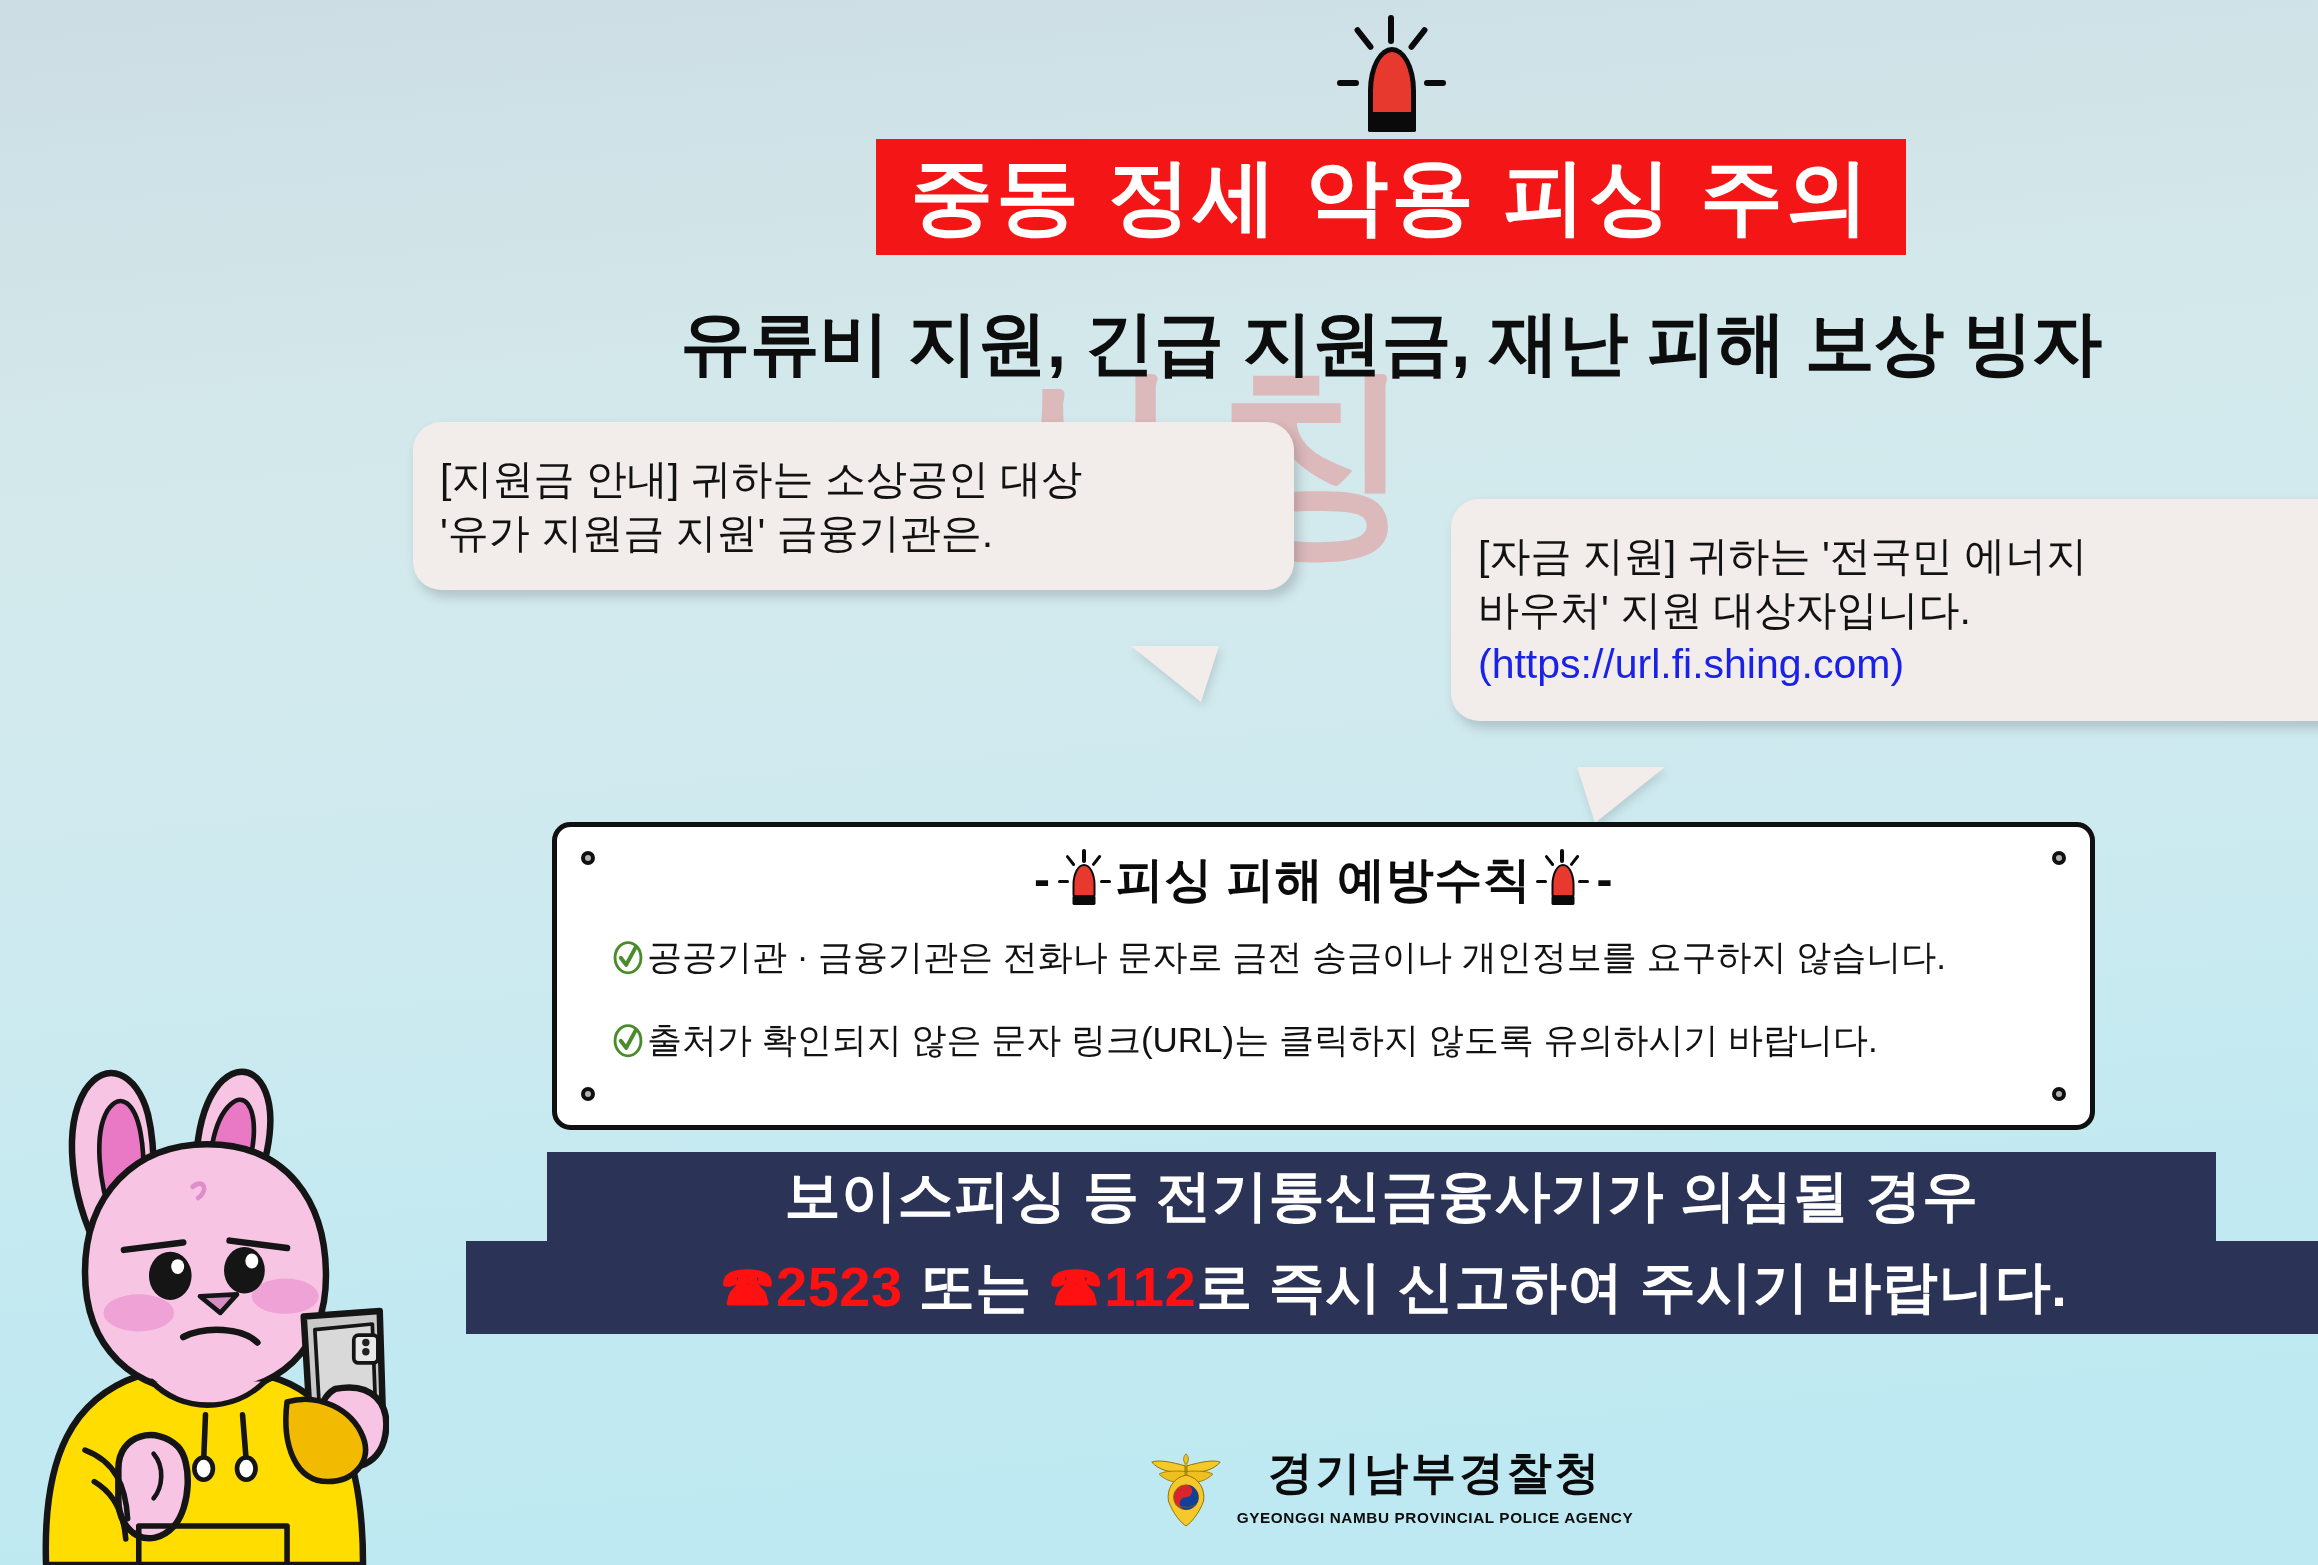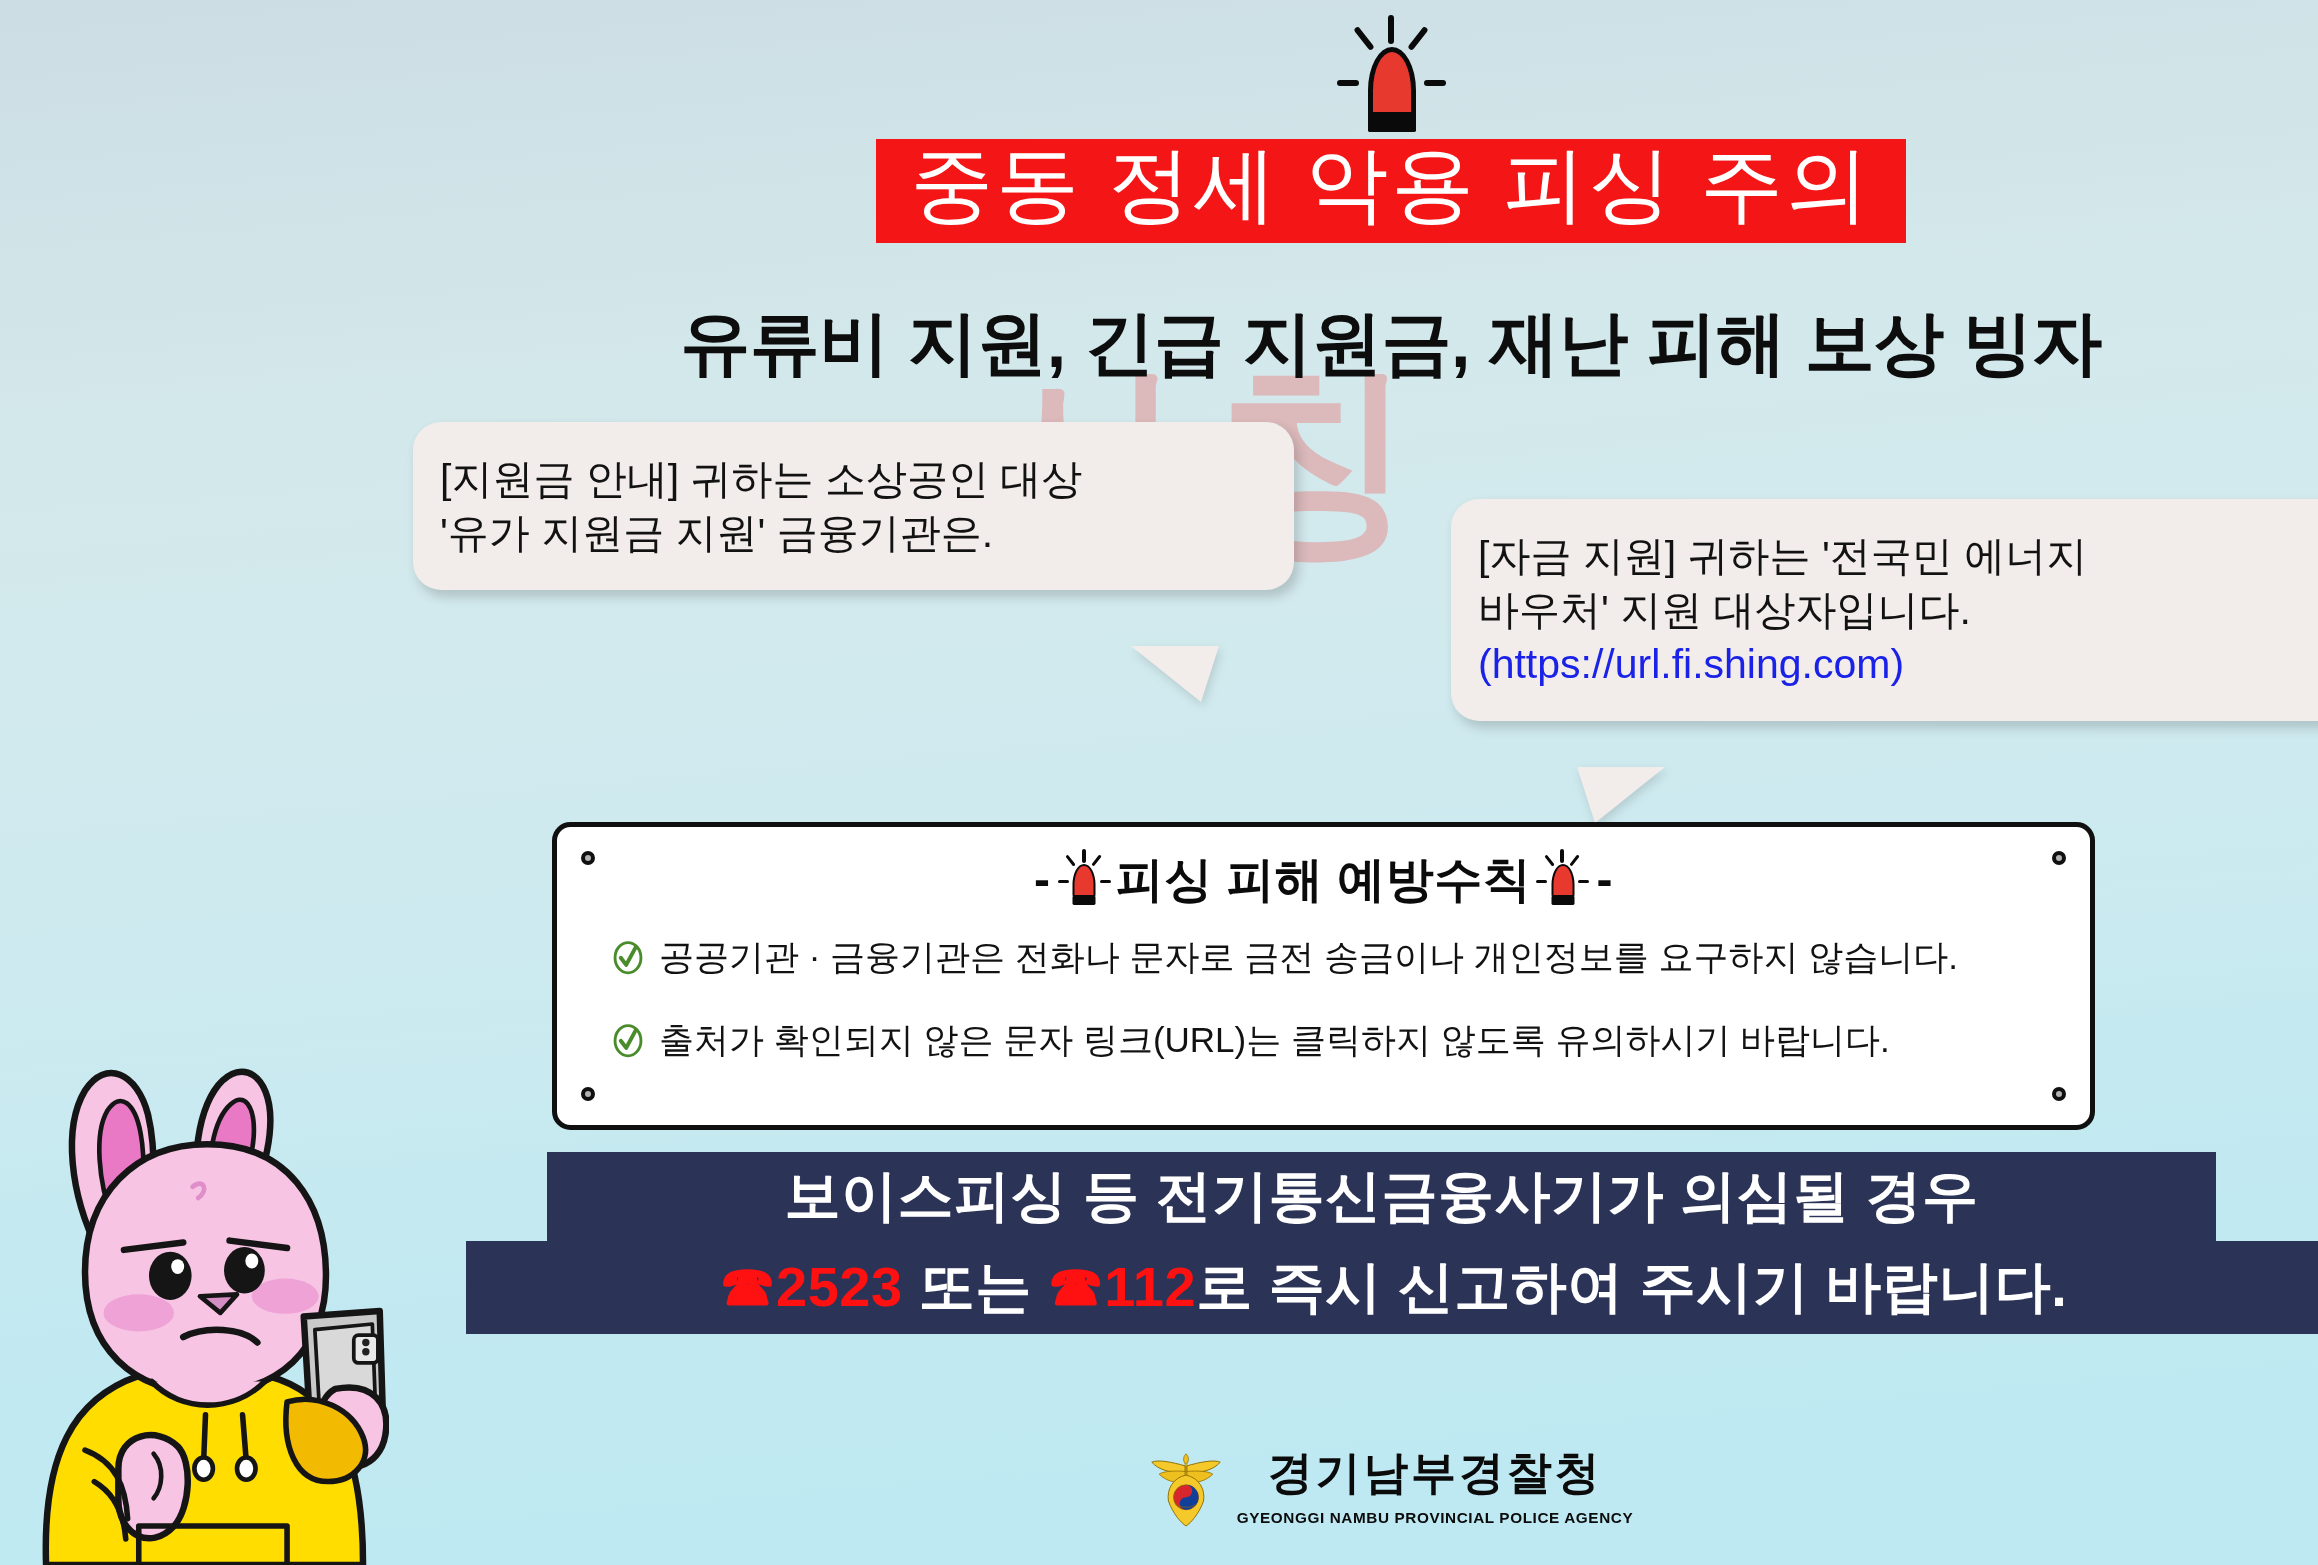--- a/index.html
+++ b/index.html
@@ -51,23 +51,23 @@
   
   #title-block {
     position: absolute; left: 0; right: 0; top: 139px;
     text-align: center; z-index: 5;
   }
   #title-bar {
     display: inline-block;
     background: #f41616;
     color: #ffffff;
     font-size: 83px;
-    font-weight: 400;
+    font-weight: 700;
     line-height: 1.06;
-    padding: 2px 34px 14px 34px;
+    padding: 14px 34px 14px 34px;
     letter-spacing: 2.8px;
     white-space: nowrap;
   }
   #subtitle {
     position: absolute; left: 0; right: 0; top: 297px;
     text-align: center;
     font-size: 70px;
     font-weight: 700;
     color: #0d0d0d;
     letter-spacing: -0.5px;
@@ -139,21 +139,21 @@
     font-size: 48px;
     font-weight: 700;
     color: #0b0b0b;
     letter-spacing: 0.5px;
     white-space: nowrap;
   }
   .dash { display: inline-block; padding: 0 2.8px; font-weight: 700; }
 
   .rule {
     position: absolute; left: 53px; right: 42px;
-    display: flex; align-items: center; gap: 13px;
+    display: flex; align-items: center; gap: 1px;
   }
   #rule-1 { top: 111px; }
   #rule-2 { top: 194px; }
   .rule .text {
     font-size: 35px;
     color: #121212;
     white-space: nowrap;
     line-height: 1.1;
   }
   .checkmark {

